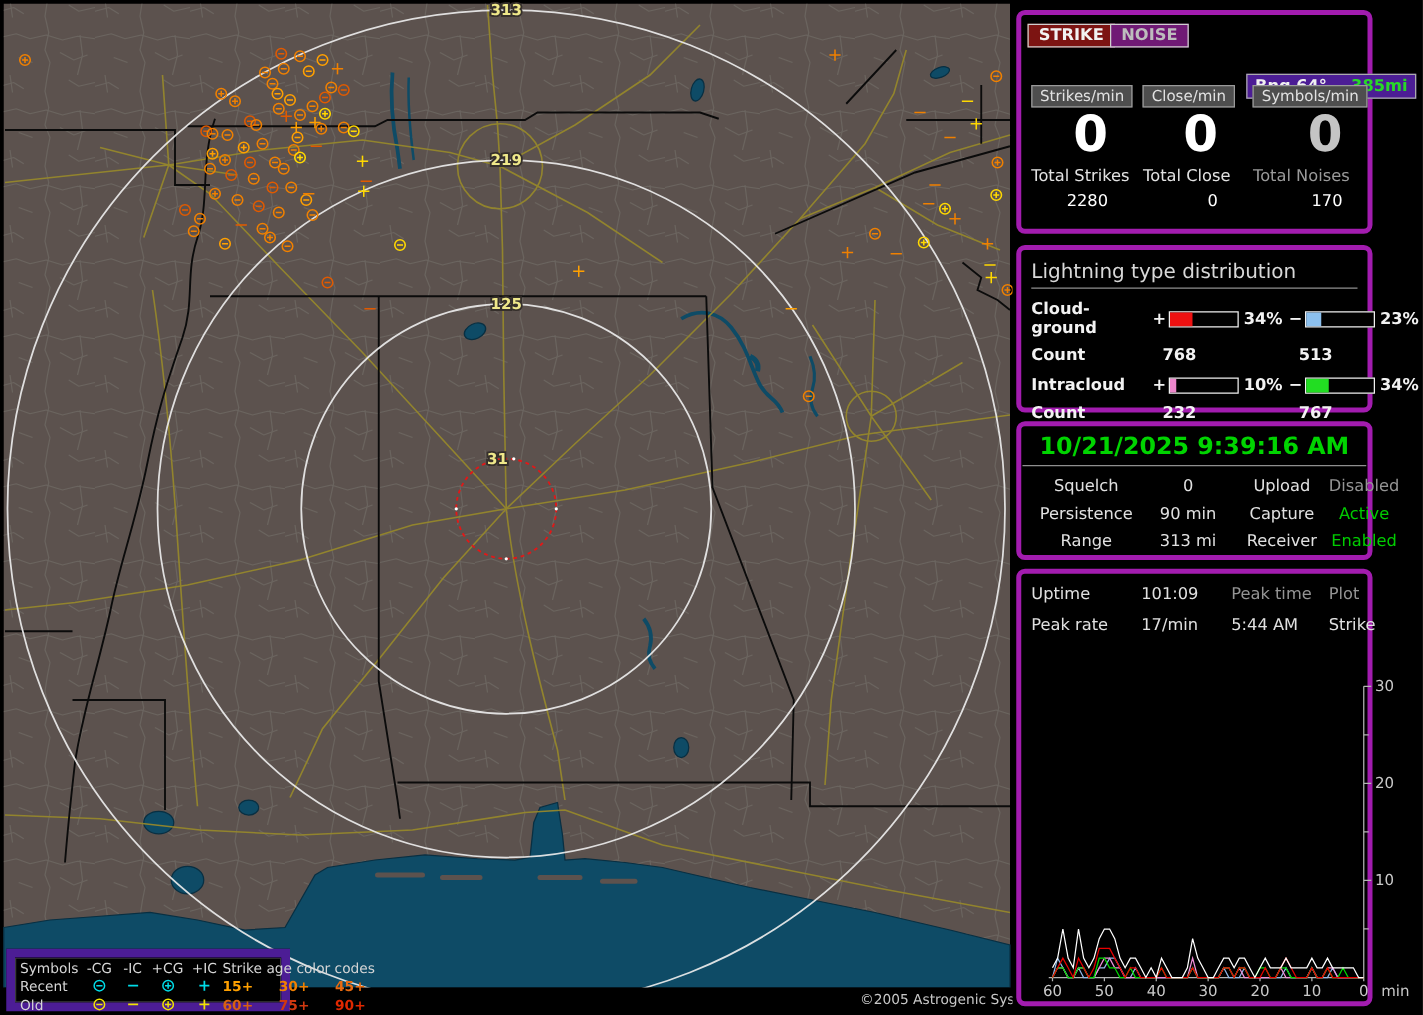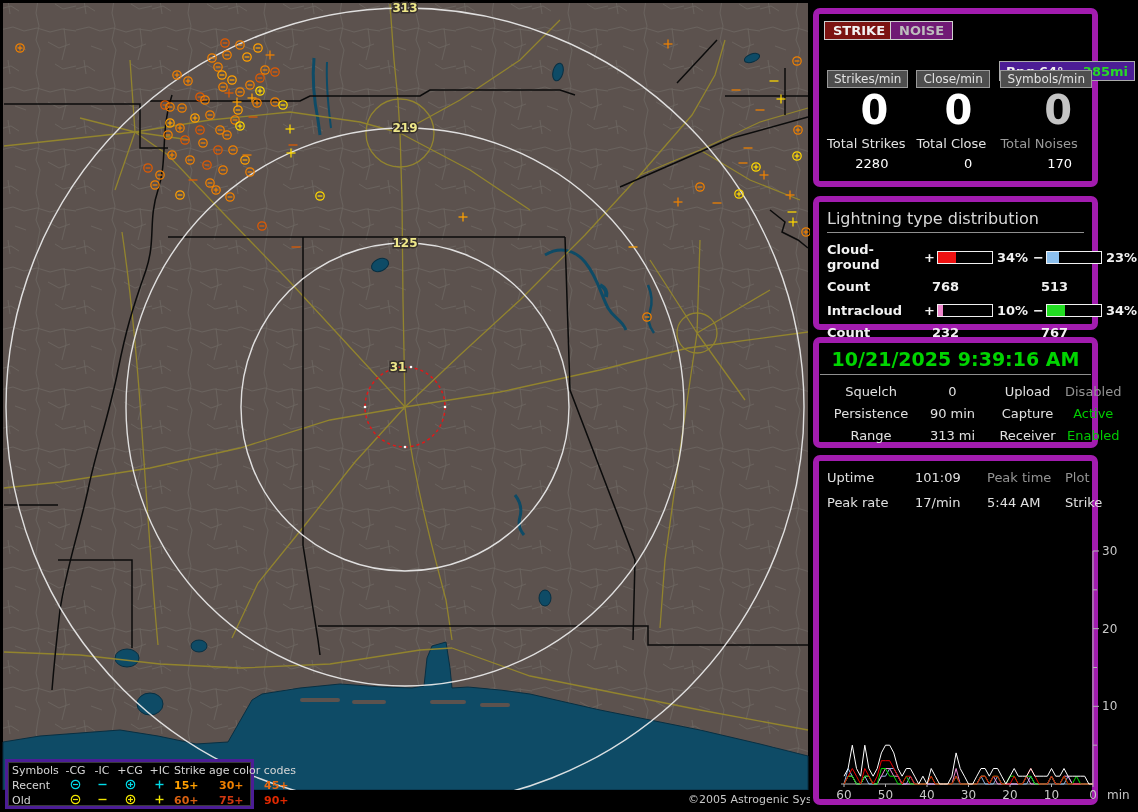--- a/index.html
+++ b/index.html
@@ -1,19 +1,19 @@
 <!DOCTYPE html>
 <html><head>
 <meta charset="utf-8">
 <style>
   html,body{margin:0;padding:0;background:#000;width:1138px;height:812px;position:relative;
     font-family:"DejaVu Sans","Liberation Sans",sans-serif;overflow:hidden;}
   .abs{position:absolute;}
   
-  .panel{position:absolute;left:813px;width:285px;background:#000;border:6px solid #a21caf;
+  .panel{position:absolute;left:813px;width:285px;background:#000;border:4px solid #a21caf;
     border-radius:7px;box-sizing:border-box;color:#e0e0e0;}
   
   #p1{top:8px;height:179px;}
   .btn{position:absolute;top:7px;height:19px;line-height:17px;text-align:center;
     font-weight:bold;font-size:13px;border:1px solid #cfcfcf;box-sizing:border-box;padding:0 8px;cursor:default;}
   #strike-btn{left:5px;background:#7c1412;color:#f2f2f2;}
   #noise-btn{left:71px;background:#701a75;color:#bdbdbd;}
   #bng-box{position:absolute;top:7px;left:180px;width:136px;height:20px;background:#4c1d95;
     border:1px solid #ababab;box-sizing:border-box;display:flex;justify-content:space-between;
     align-items:center;padding:0 6px;font-size:13px;font-weight:bold;margin-top:40px;}
@@ -48,22 +48,22 @@
   .green{color:#00cc00;}
   .dim{color:#949494;}
   
   #p4{top:455px;height:350px;}
   .up-grid{display:grid;grid-template-columns:88px 72px 78px auto;font-size:13px;
     row-gap:10px;padding:9px 0 0 8px;}
   .trend-row{font-size:13px;padding:14px 0 0 8px;}
   .trend-row span{margin-right:6px;}
   #trend-svg{position:absolute;left:0;top:80px;}
   
-  #legend{position:absolute;left:5px;top:759px;width:249px;height:50px;background:#000;
-    border:3px solid #4c1d95;box-shadow:0 0 0 1px #3a3a3a inset;box-sizing:border-box;
+  #legend{position:absolute;left:5px;top:759px;width:227px;height:50px;background:#000;
+    border:7px solid #4c1d95;box-shadow:0 0 0 1px #3a3a3a inset;box-sizing:border-box;
     color:#d6d6d6;font-size:11px;}
   .lg-grid{display:grid;grid-template-columns:50px 27px 26px 30px 29px 45px 45px 40px;
     line-height:15px;padding:1px 0 0 4px;}
   .lg-grid .sym{text-align:center;}
   .lg-age{font-weight:bold;}
   .lg-head{color:#d6d6d6;}
   .lg-icon{vertical-align:-2px;}
 </style>
 </head>
 <body>

